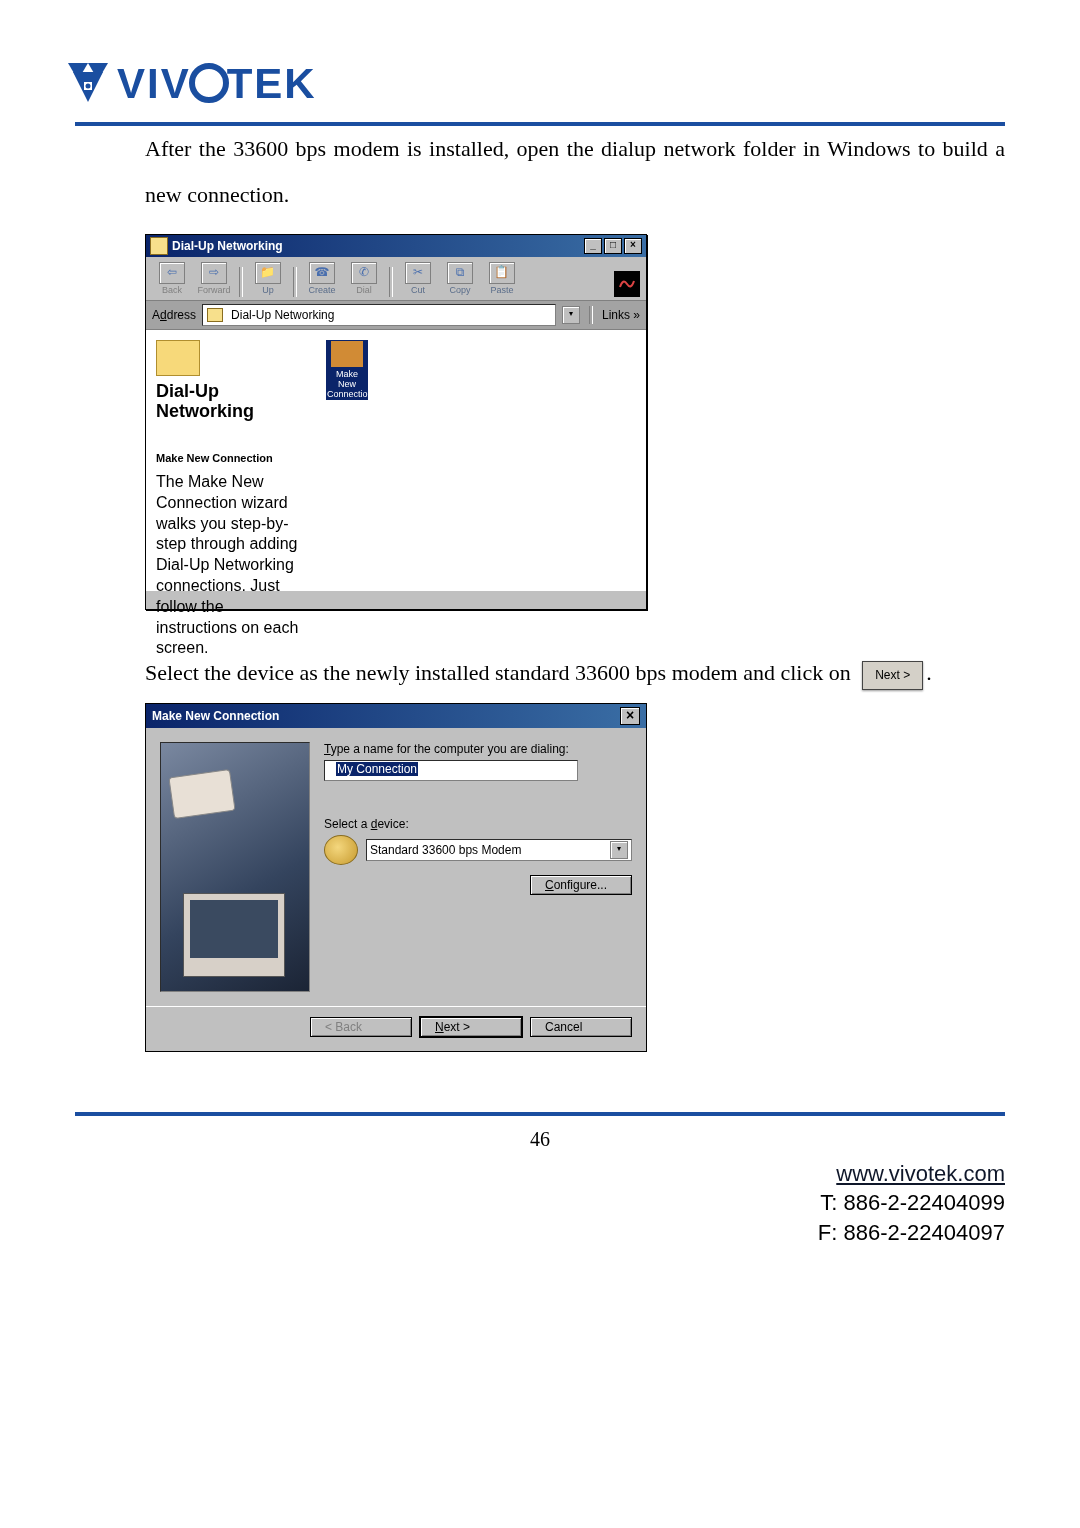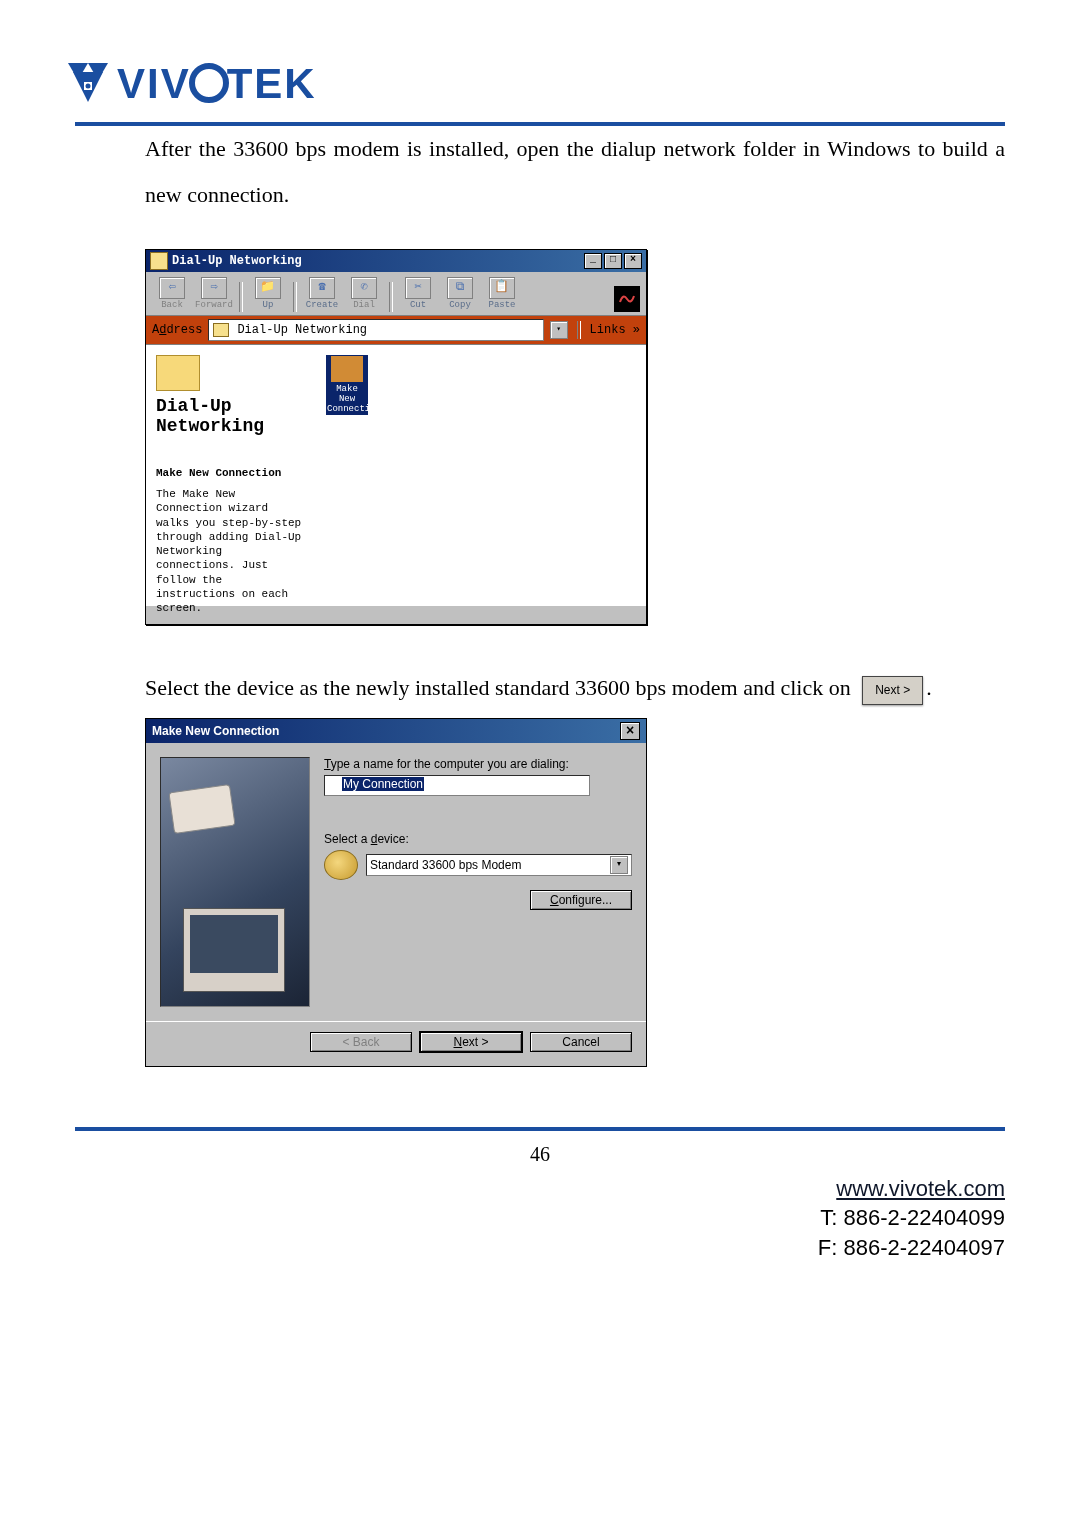--- a/index.html
+++ b/index.html
@@ -61,24 +61,24 @@
     font-size: 22px;
     line-height: 2.1;
     text-align: justify;
     margin-left: 70px;
     margin-right: 0;
   }
   
   .win98-window {
     width: 500px;
     margin-left: 70px;
-    margin-top: 31px;
+    margin-top: 16px;
     box-shadow: 1px 1px 0 #000;
     border: 1px solid #000;
-    font-family: Liberation Mono, monospace;
+    font-family: Liberation Sans, sans-serif;
     font-size: 12px;
   }
   .titlebar {
     background: linear-gradient(to right, #0a246a, #3a6ea5);
     color: #fff;
     padding: 2px 4px;
     display: flex;
     align-items: center;
   }
   .titlebar-icon {
@@ -160,21 +160,21 @@
   .logo-spot {
     margin-left: auto;
     width: 26px;
     height: 26px;
     background: #000;
     display: flex;
     align-items: center;
     justify-content: center;
   }
   .addressbar {
-    background: #c2410c;
+    background: #a3a3a3;
     padding: 3px 6px;
     display: flex;
     align-items: center;
     gap: 6px;
     border-bottom: 1px solid #808080;
   }
   .address-field {
     flex: 1;
     background: #fff;
     border: 1px inset #808080;
@@ -212,21 +212,21 @@
     margin-bottom: 6px;
   }
   .panel-title {
     font-weight: bold;
     font-size: 18px;
     line-height: 1.1;
     color: #000;
     margin-bottom: 30px;
   }
   .item-name { font-weight: bold; font-size: 11px; margin-bottom: 8px; }
-  .item-desc { font-size: 11px; line-height: 1.3; }
+  .item-desc { font-size: 16px; line-height: 1.3; }
   .explorer-right {
     flex: 1;
     padding: 10px;
   }
   .selected-icon {
     width: 40px;
     padding: 1px;
     background: #0a246a;
     color: #fff;
     font-size: 9px;
@@ -315,21 +315,21 @@
     transform: rotate(-8deg);
   }
   .wizard-fields {
     flex: 1;
   }
   .field-label { margin-bottom: 4px; }
   .text-input {
     width: 230px;
     background: #fff;
     border: 1px inset #808080;
-    padding: 1px 17px;
+    padding: 1px 11px;
     height: 17px;
   }
   .text-input .sel {
     background: #0a246a;
     color: #fff;
     padding: 0 1px;
   }
   .dev-row {
     display: flex;
     align-items: center;
@@ -368,21 +368,21 @@
     justify-content: flex-end;
     margin-top: 10px;
   }
   .win-btn {
     background: #c0c0c0;
     border: 1px solid #000;
     box-shadow: inset 1px 1px 0 #fff, inset -1px -1px 0 #808080;
     padding: 2px 14px;
     font-size: 12px;
     min-width: 72px;
-    text-align: center;
+    text-align: left;
   }
   .win-btn.disabled { color: #808080; }
   .win-btn.default { box-shadow: inset 1px 1px 0 #fff, inset -1px -1px 0 #808080, 0 0 0 1px #000; }
   .wizard-footer {
     background: #c0c0c0;
     padding: 10px 14px 14px 14px;
     display: flex;
     justify-content: flex-end;
     gap: 8px;
     border-top: 1px solid #fff;

